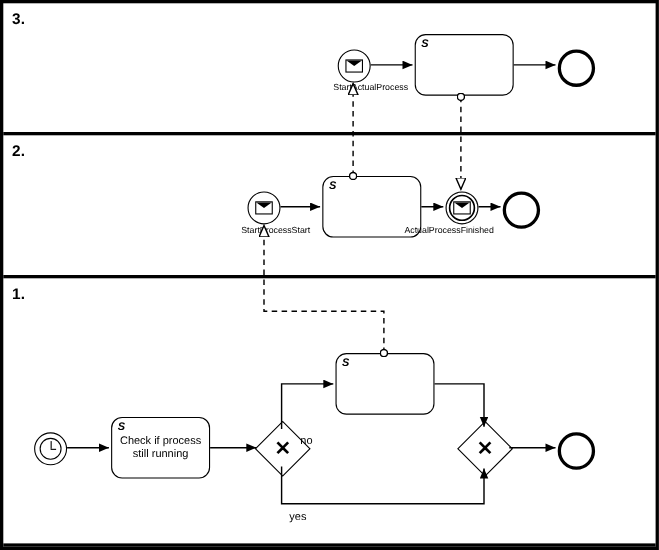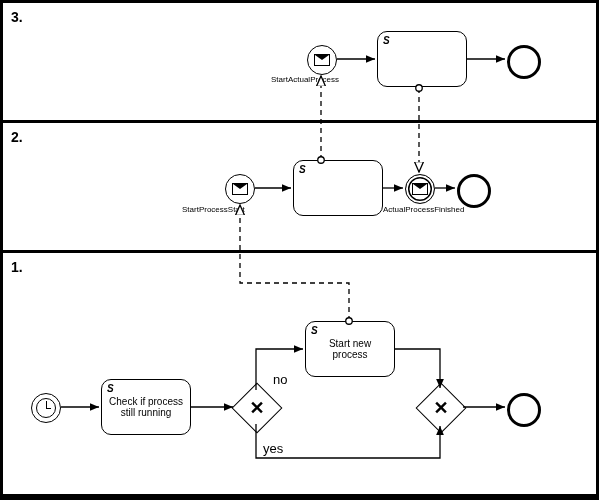--- a/index.html
+++ b/index.html
@@ -67,21 +67,21 @@
   .start-event { border: 1.5px solid #000; }
   .end-event   { border: 3px solid #000; }
   .timer-event { border: 1.5px solid #000; }
   .int-event {
     border: 1.5px solid #000;
     box-shadow: 0 0 0 2px #fff inset, 0 0 0 3.5px #000 inset;
   }
   .event-label {
     position: absolute;
     font-size: 8px;
-    text-align: left;
+    text-align: right;
     width: 100px;
     color: #000;
   }
   
   .gateway {
     position: absolute;
     width: 34px;
     height: 34px;
     transform: rotate(45deg);
     border: 1.5px solid #000;
@@ -100,21 +100,22 @@
   
   svg.overlay {
     position: absolute;
     inset: 0;
     width: 100%;
     height: 100%;
     pointer-events: none;
   }
   .tiny-label {
     position: absolute;
-    font-size: 13px;
+    font-size: 10px;
+    margin-top: 24px;
   }
   .envelope {
     width: 14px;
     height: 10px;
     border: 1px solid #000;
     position: absolute;
     top: 50%;
     left: 50%;
     transform: translate(-50%,-50%);
     background: #fff;
@@ -180,21 +181,21 @@
     </div>
     <div class="event-label" style="left:179px; top:82px;">StartProcessStart</div>
 
     <div class="task" style="left:290px; top:37px;">
       <span class="marker">S</span>
     </div>
 
     <div class="event int-event" style="left:402px; top:51px;">
       <div class="envelope"></div>
     </div>
-    <div class="event-label" style="left:380px; top:82px;">ActualProcessFinished</div>
+    <div class="event-label" style="left:346px; top:82px;">ActualProcessFinished</div>
 
     <div class="event end-event" style="left:454px; top:51px;"></div>
   </div>
 
   <div class="lane" style="top:250px; bottom:0;">
     <div class="lane-label">1.</div>
 
     <div class="event timer-event" style="left:28px; top:140px;">
       <div class="clock"></div>
     </div>
@@ -205,21 +206,20 @@
     </div>
 
     <div class="gateway" style="left:236px; top:137px;">
       <div class="x">✕</div>
     </div>
     <div class="tiny-label" style="left:270px; top:119px;">no</div>
     <div class="tiny-label" style="left:260px; top:188px;">yes</div>
 
     <div class="task" style="left:302px; top:68px;">
       <span class="marker">S</span>
-      <span>Start new process</span>
     </div>
 
     <div class="gateway" style="left:420px; top:137px;">
       <div class="x">✕</div>
     </div>
 
     <div class="event end-event" style="left:504px; top:140px;"></div>
   </div>
 
   <svg class="overlay">

